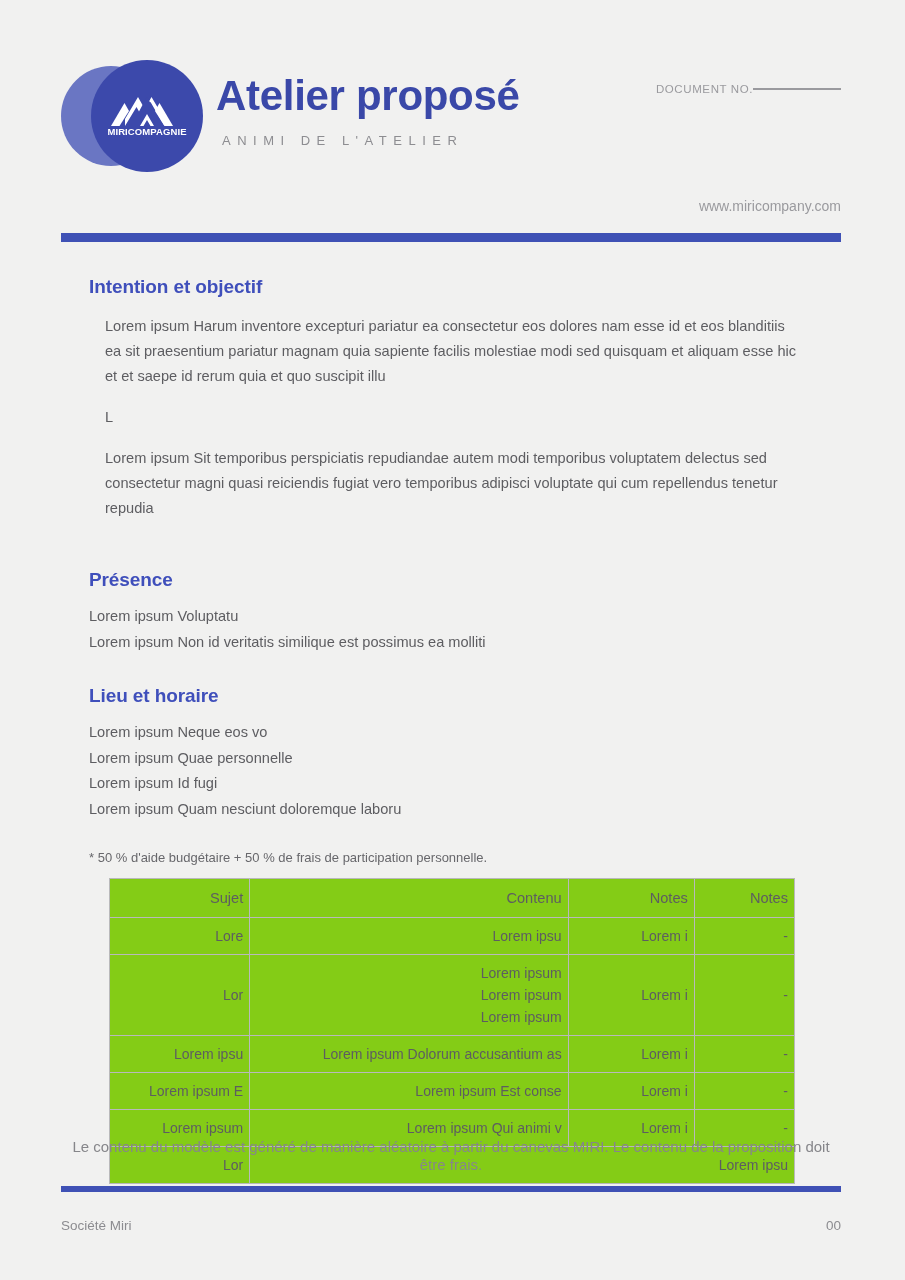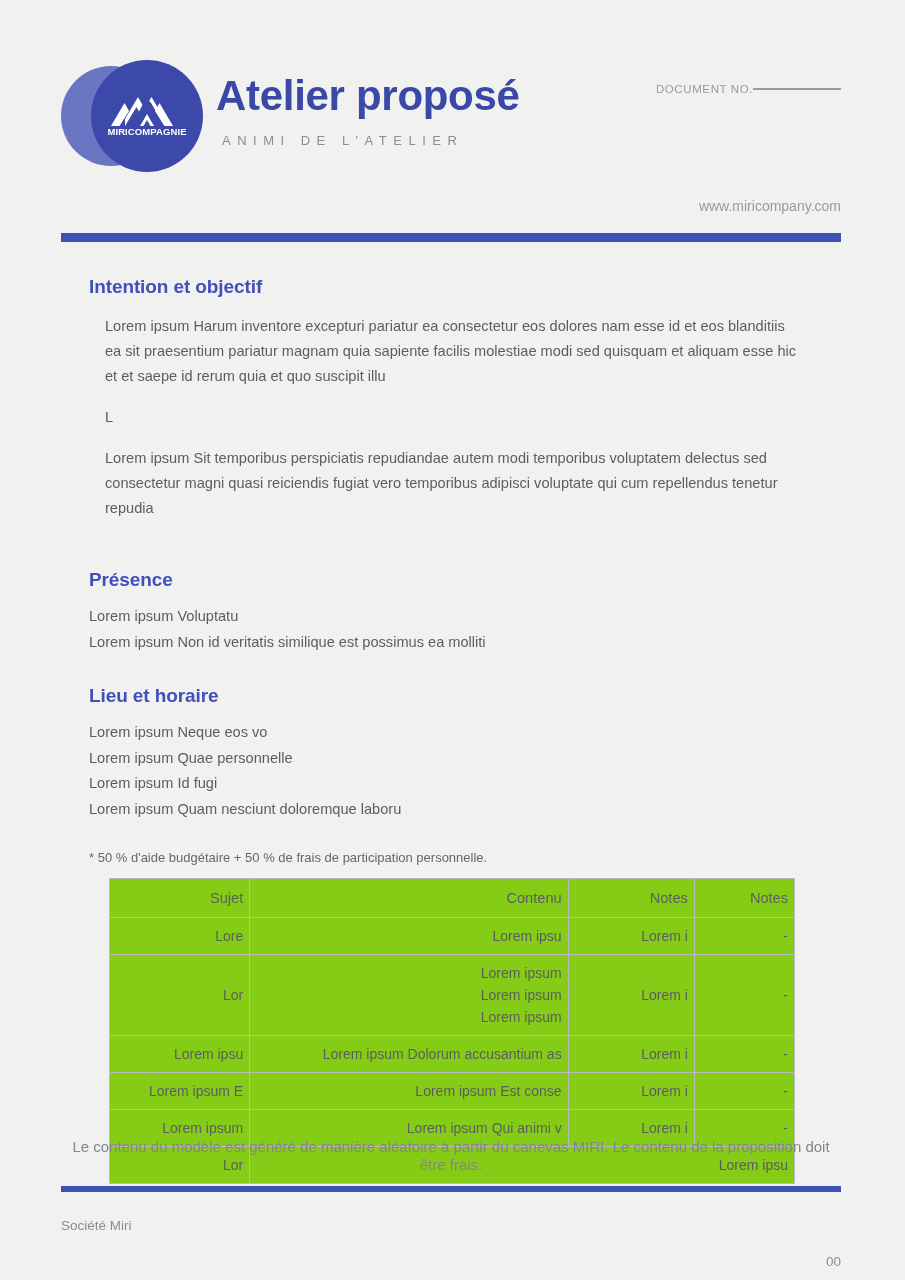--- a/index.html
+++ b/index.html
@@ -259,21 +259,20 @@
     top: 0;
     font-size: 13.5px;
     color: #8c8c90;
   }
   .footer-right {
     position: absolute;
     right: 0;
     top: 0;
     font-size: 13.5px;
     color: #8c8c90;
-    margin-top: 36px;
   }
 </style>
 </head>
 <body>
 
 <div class="page">
 
   <div class="header">
 
     <div class="logo">

